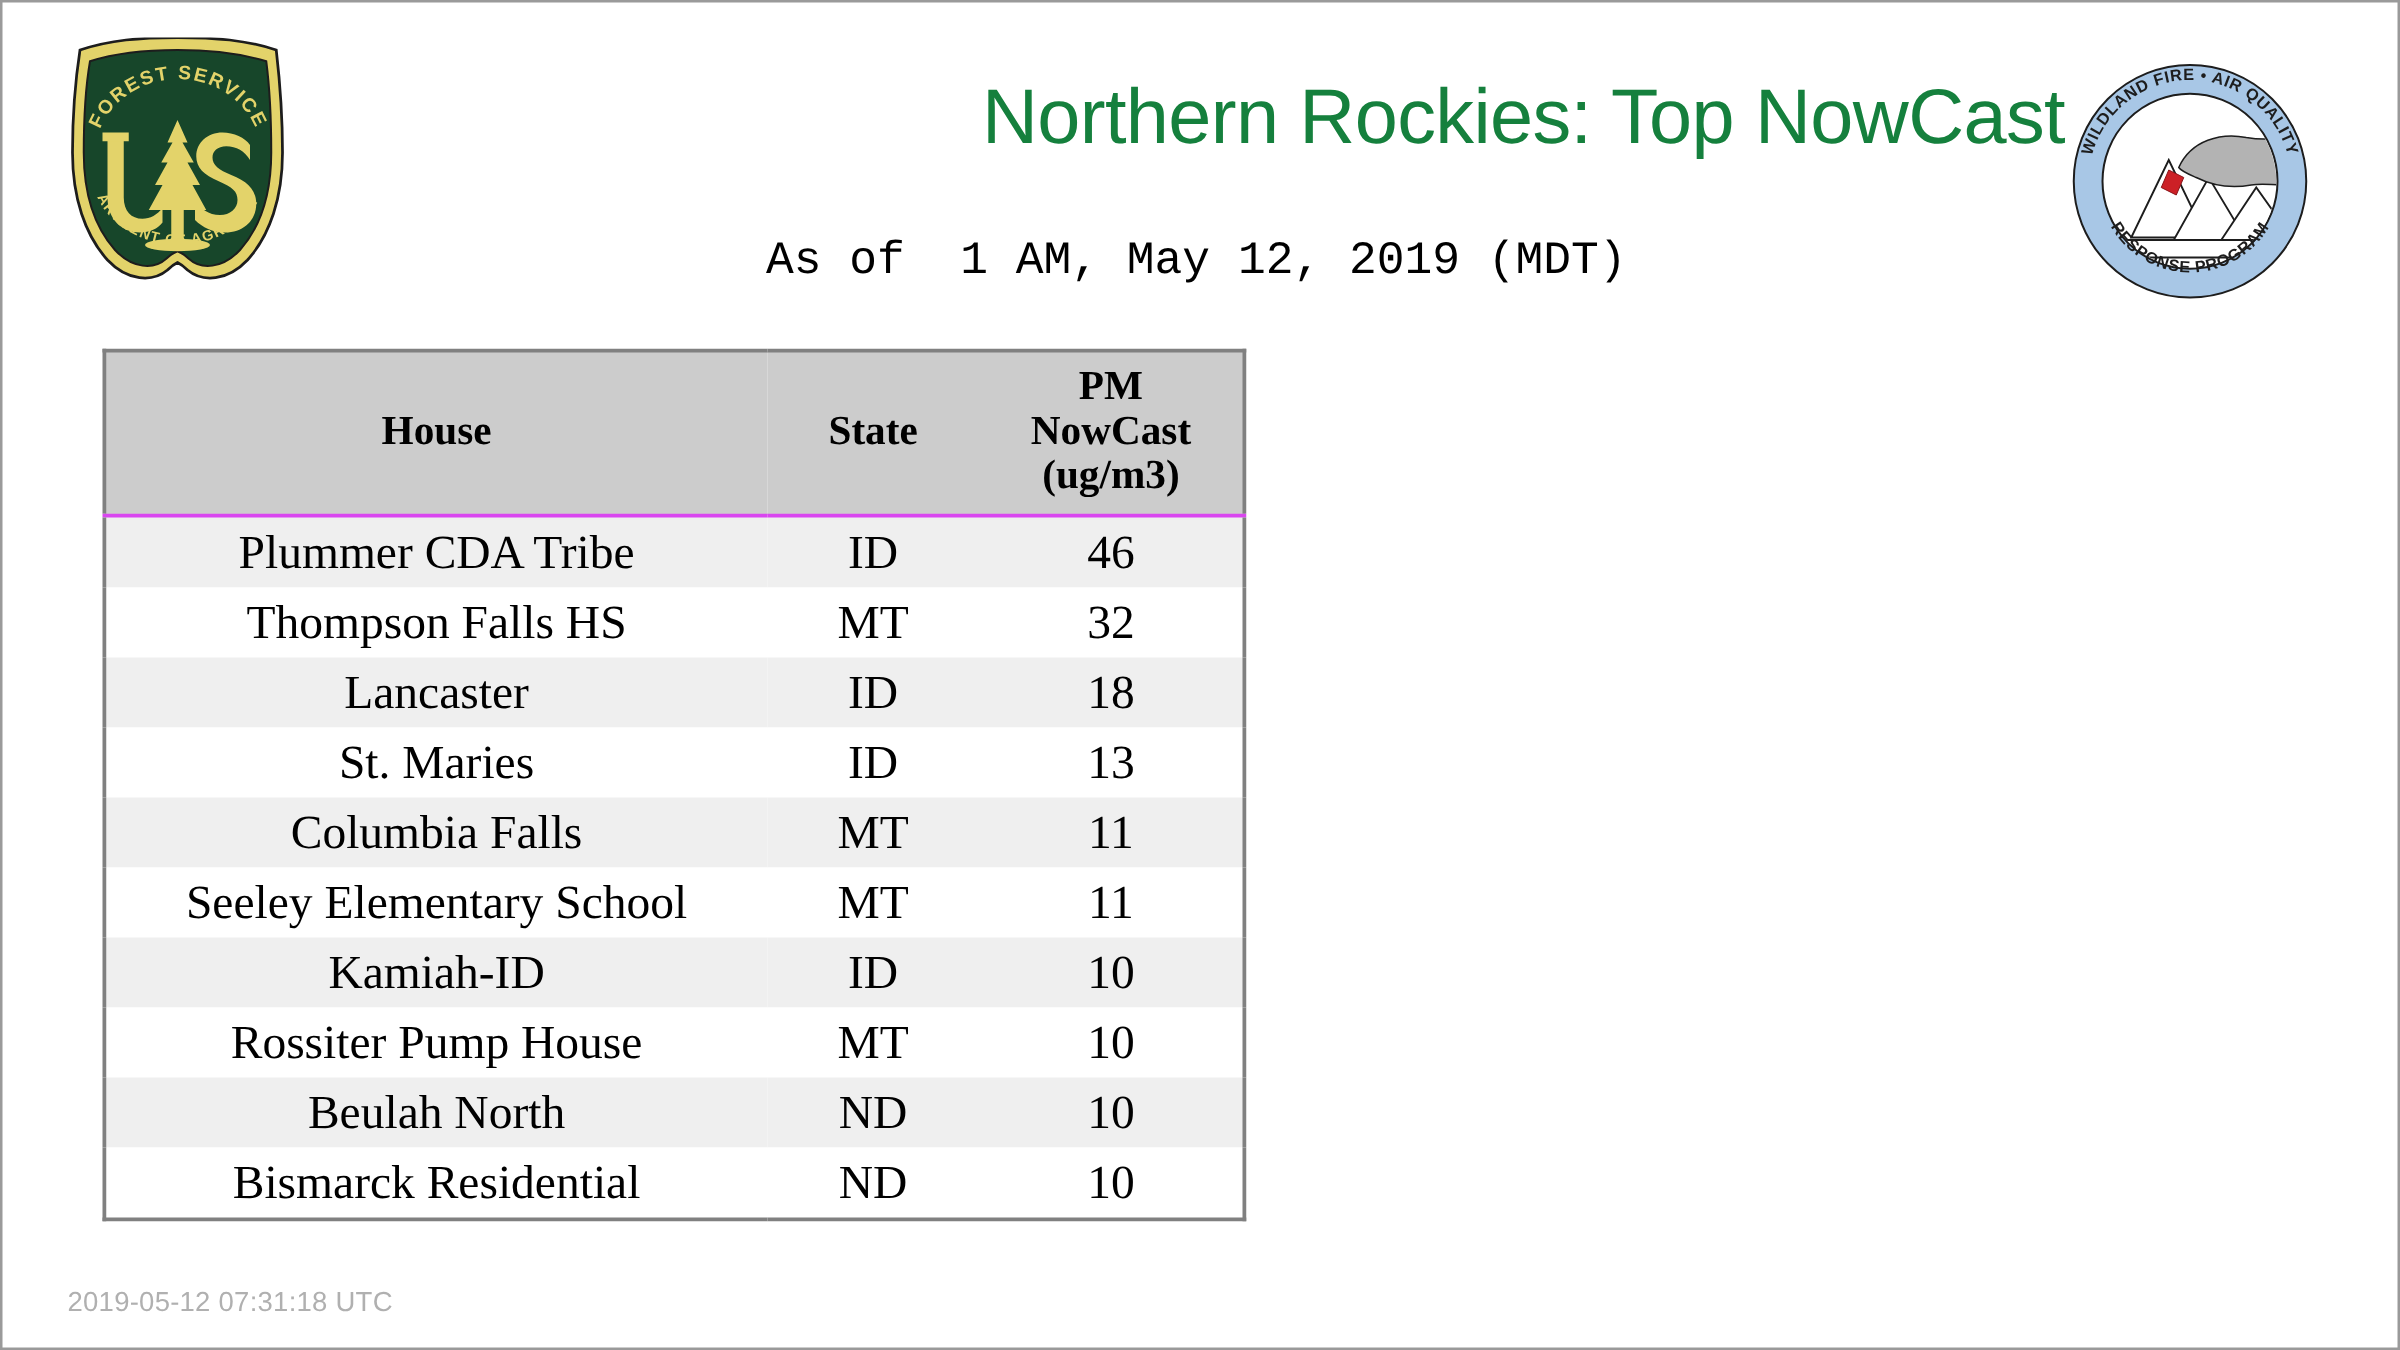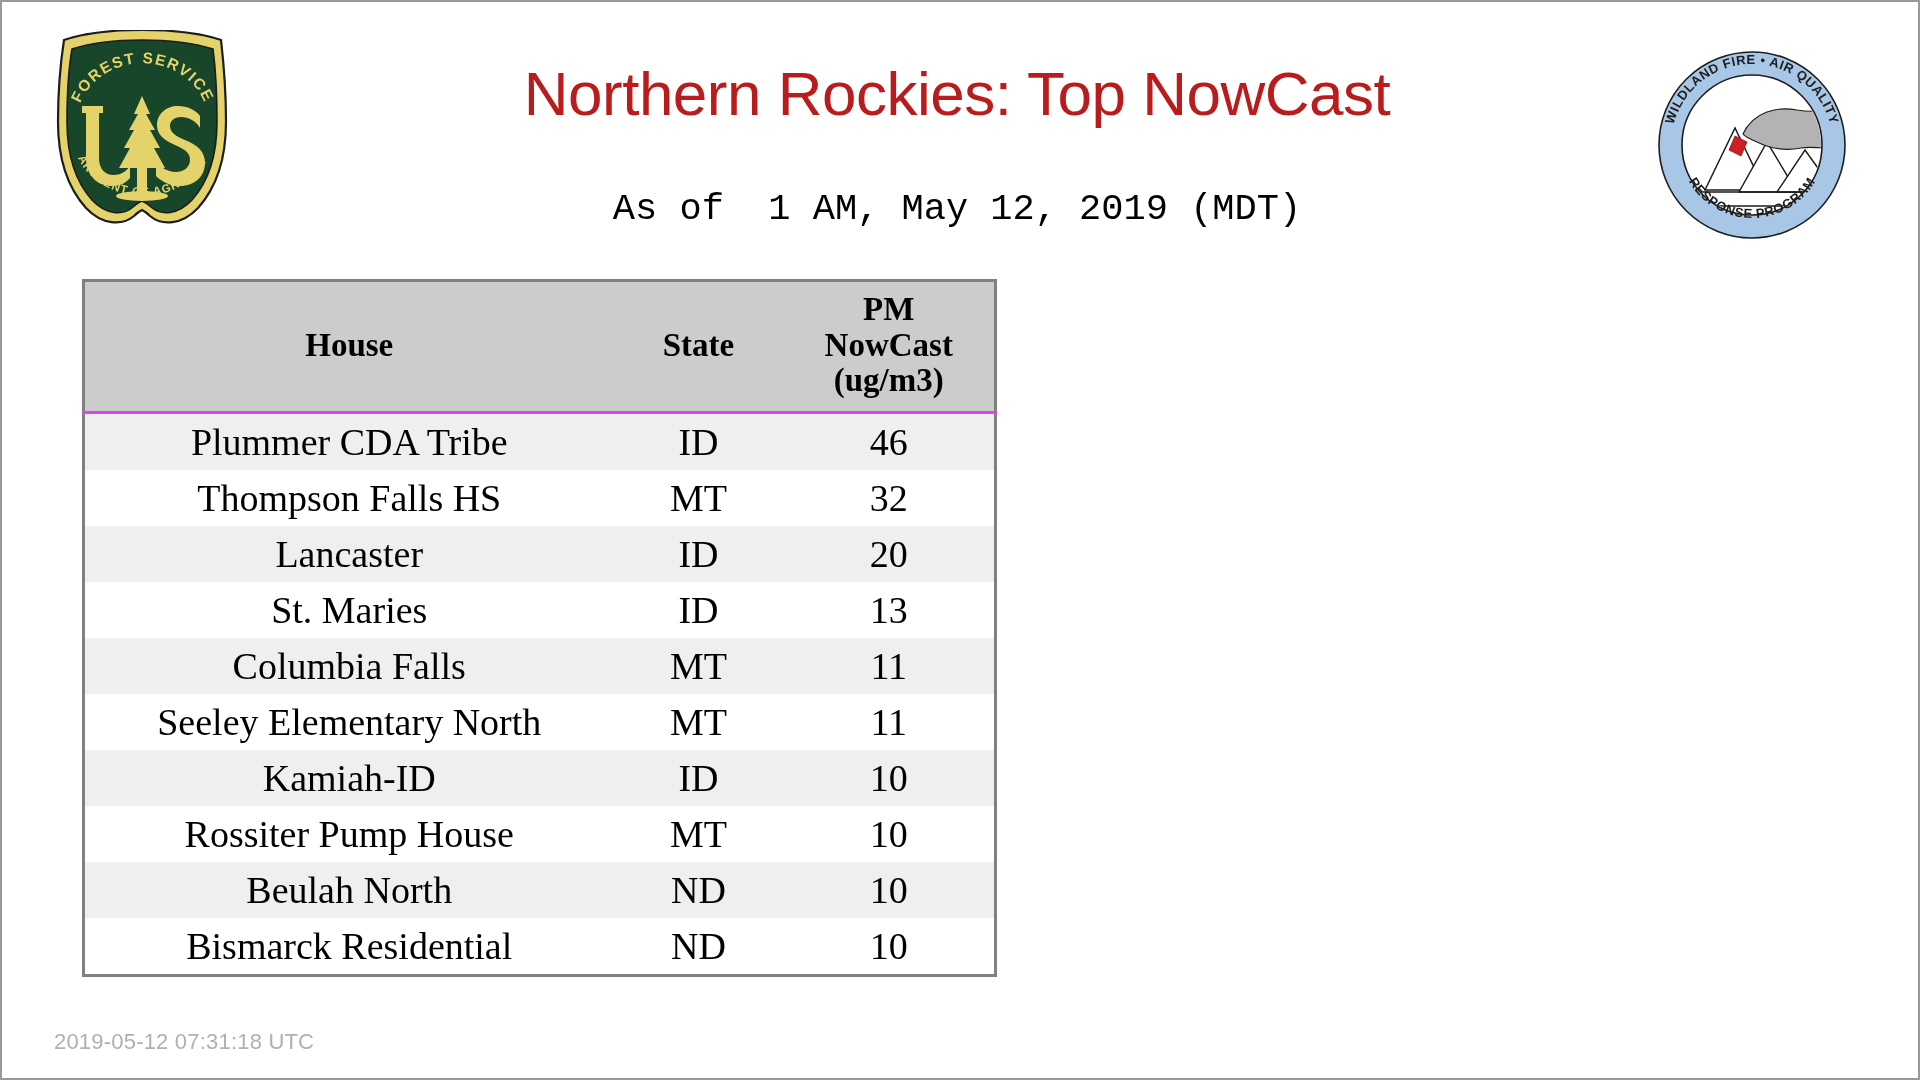--- a/index.html
+++ b/index.html
@@ -43,26 +43,26 @@
     height: 190px;
   }
   #wfaqrp-logo svg { display: block; width: 100%; height: 100%; }
 
   
   #title {
     position: absolute;
     left: 260px;
     top: 56px;
     width: 1390px;
-    text-align: center;
+    text-align: right;
     font-family: "Liberation Sans Narrow", "Liberation Sans", sans-serif;
     font-stretch: condensed;
     font-size: 62px;
     font-weight: 400;
-    color: #b91c1c;
+    color: #15803d;
     letter-spacing: -0.5px;
     white-space: nowrap;
   }
   #subtitle {
     position: absolute;
     left: 260px;
     top: 186px;
     width: 1390px;
     text-align: center;
     font-family: Liberation Mono, monospace;
@@ -250,34 +250,34 @@
           <td>46</td>
         </tr>
         <tr class="even">
           <td>Thompson Falls HS</td>
           <td>MT</td>
           <td>32</td>
         </tr>
         <tr class="odd">
           <td>Lancaster</td>
           <td>ID</td>
-          <td>20</td>
+          <td>18</td>
         </tr>
         <tr class="even">
           <td>St. Maries</td>
           <td>ID</td>
           <td>13</td>
         </tr>
         <tr class="odd">
           <td>Columbia Falls</td>
           <td>MT</td>
           <td>11</td>
         </tr>
         <tr class="even">
-          <td>Seeley Elementary North</td>
+          <td>Seeley Elementary School</td>
           <td>MT</td>
           <td>11</td>
         </tr>
         <tr class="odd">
           <td>Kamiah-ID</td>
           <td>ID</td>
           <td>10</td>
         </tr>
         <tr class="even">
           <td>Rossiter Pump House</td>

